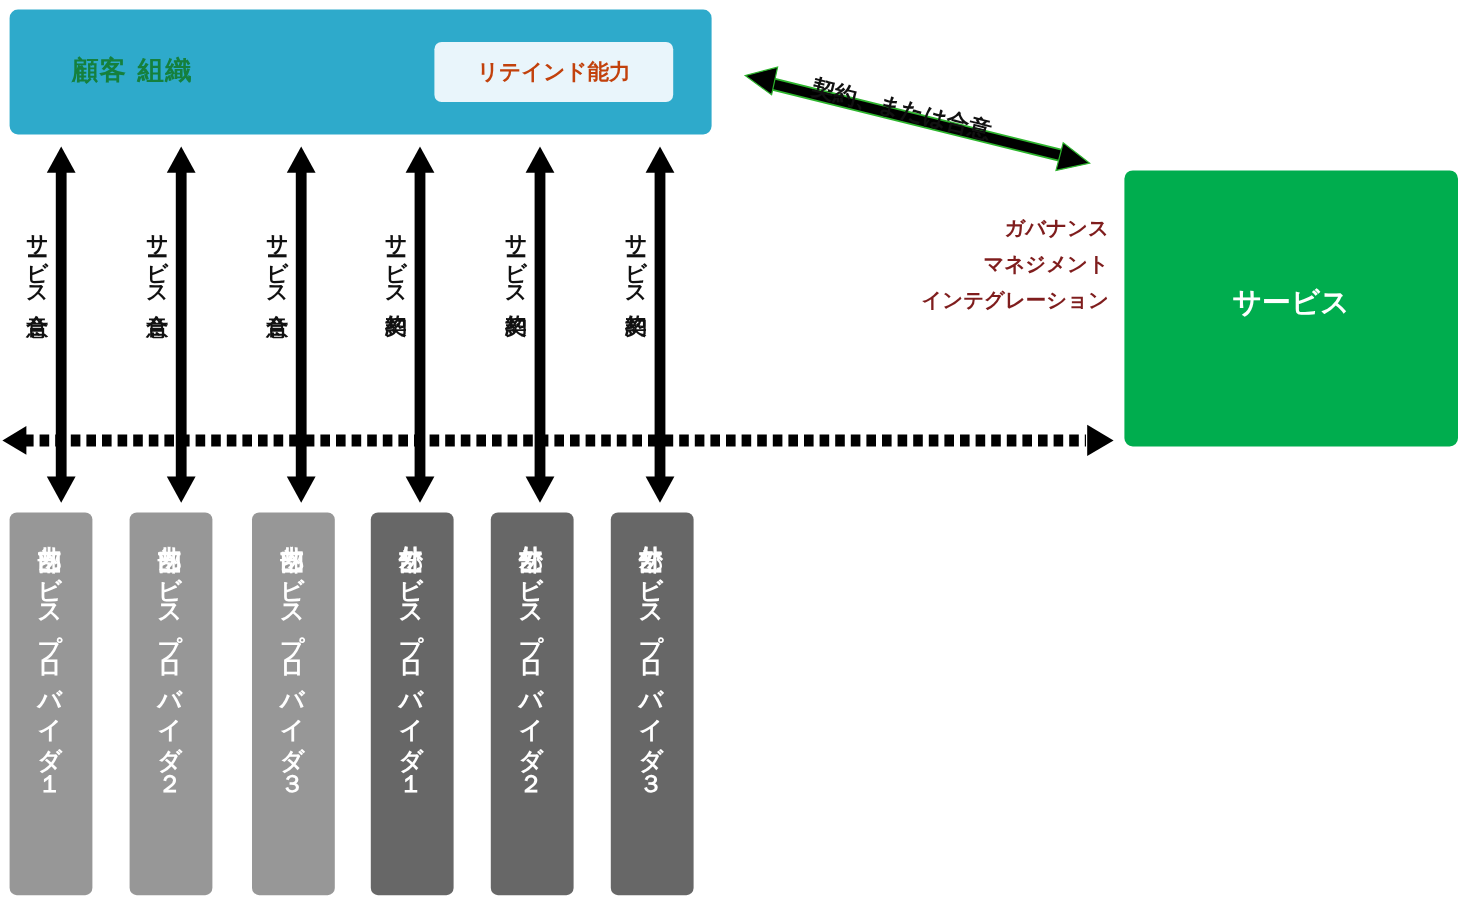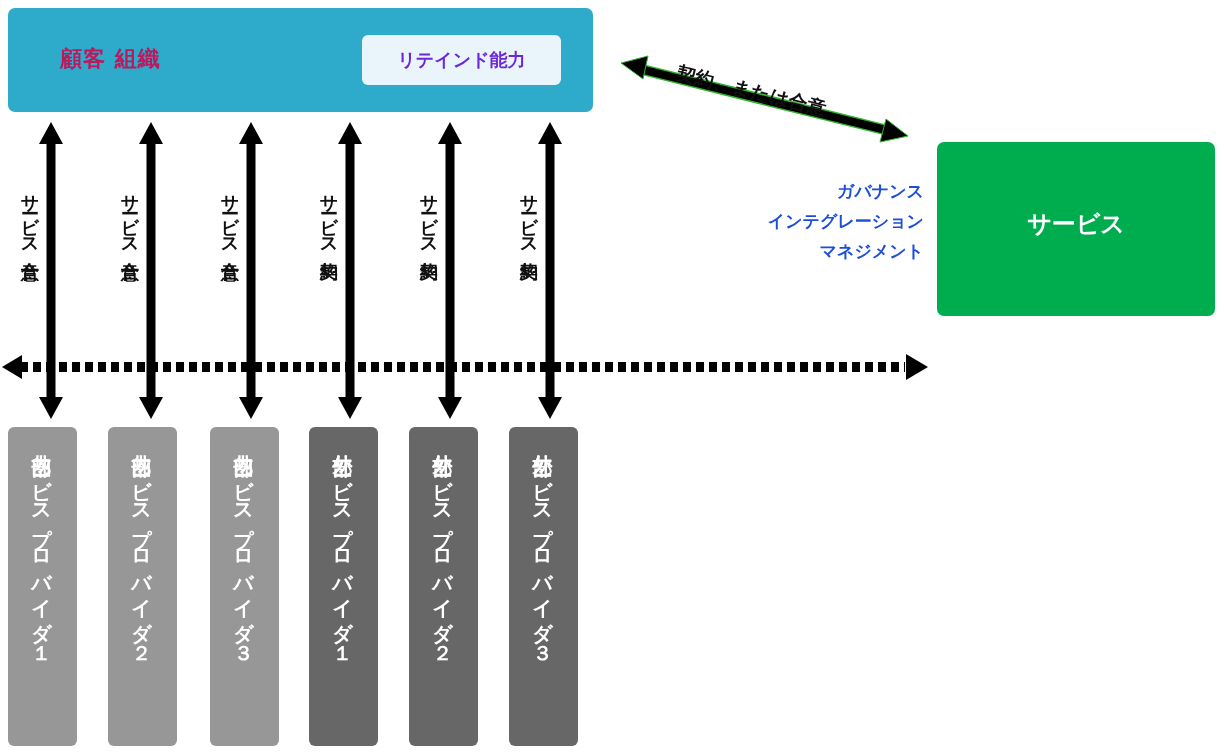--- a/index.html
+++ b/index.html
@@ -1,26 +1,26 @@
 <!DOCTYPE html>
 <html><head>
 <meta charset="utf-8">
 <style>
   html, body { margin:0; padding:0; background:#ffffff; }
   body { width:1224px; height:753px; position:relative; overflow:hidden;
          font-family:"DejaVu Sans", "Liberation Sans", sans-serif; font-weight:bold; }
   .abs { position:absolute; }
   #customer-box { left:8px; top:8px; width:585px; height:104px; background:#2eaacb; border-radius:7px; }
-  #customer-title { left:60px; top:44px; color:#be185d; font-size:22px; letter-spacing:1px; }
+  #customer-title { left:60px; top:44px; color:#15803d; font-size:22px; letter-spacing:1px; }
   #retained-box { left:362px; top:35px; width:199px; height:50px; background:#e9f5fb; border-radius:6px;
-                  display:flex; align-items:center; justify-content:center; color:#6d28d9; font-size:18px; }
-  #si-box { left:937px; top:142px; width:278px; height:174px; background:#00ad4e; border-radius:7px;
+                  display:flex; align-items:center; justify-content:center; color:#c2410c; font-size:18px; }
+  #si-box { left:937px; top:142px; width:278px; height:230px; background:#00ad4e; border-radius:7px;
             display:flex; flex-direction:column; align-items:center; justify-content:center;
             color:#ffffff; font-size:24px; line-height:34px; padding-bottom:10px; box-sizing:border-box; }
-  #si-functions { right:300px; top:176px; text-align:right; font-size:17px; line-height:30px; color:#1d4ed8; }
+  #si-functions { right:300px; top:176px; text-align:right; font-size:17px; line-height:30px; color:#7f1d1d; }
   .provider { top:427px; width:69px; height:319px; border-radius:6px; color:#ffffff;
               display:flex; justify-content:center; padding-top:12px; box-sizing:border-box; }
   .provider span { writing-mode:vertical-rl; text-orientation:upright; font-size:20px; letter-spacing:1px; }
   .provider.internal { background:#979797; }
   .provider.external { background:#676767; }
   .vlabel { top:182px; writing-mode:vertical-rl; text-orientation:upright; font-size:18px; color:#111;
             letter-spacing:1px; }
   #diag-label { left:680px; top:60px; font-size:19px; color:#111; transform-origin:left top; transform:rotate(14deg); white-space:nowrap; }
   svg#arrows { position:absolute; left:0; top:0; }
 </style>
@@ -74,22 +74,22 @@
 </svg>
 
 <div id="customer-box" class="abs"></div>
 <div id="customer-title" class="abs">顧客 組織</div>
 <div id="retained-box" class="abs">リテインド能力</div>
 
 <div id="diag-label" class="abs">契約、または合意</div>
 
 <div id="si-functions" class="abs">
   <div>ガバナンス</div>
+  <div>マネジメント</div>
   <div>インテグレーション</div>
-  <div>マネジメント</div>
 </div>
 
 <div id="si-box" class="abs">
   <div>サービス</div>
 </div>
 
 <div class="abs vlabel" style="left:18px;">サービス合意</div>
 <div class="abs vlabel" style="left:118px;">サービス合意</div>
 <div class="abs vlabel" style="left:218px;">サービス合意</div>
 <div class="abs vlabel" style="left:317px;">サービス契約</div>

